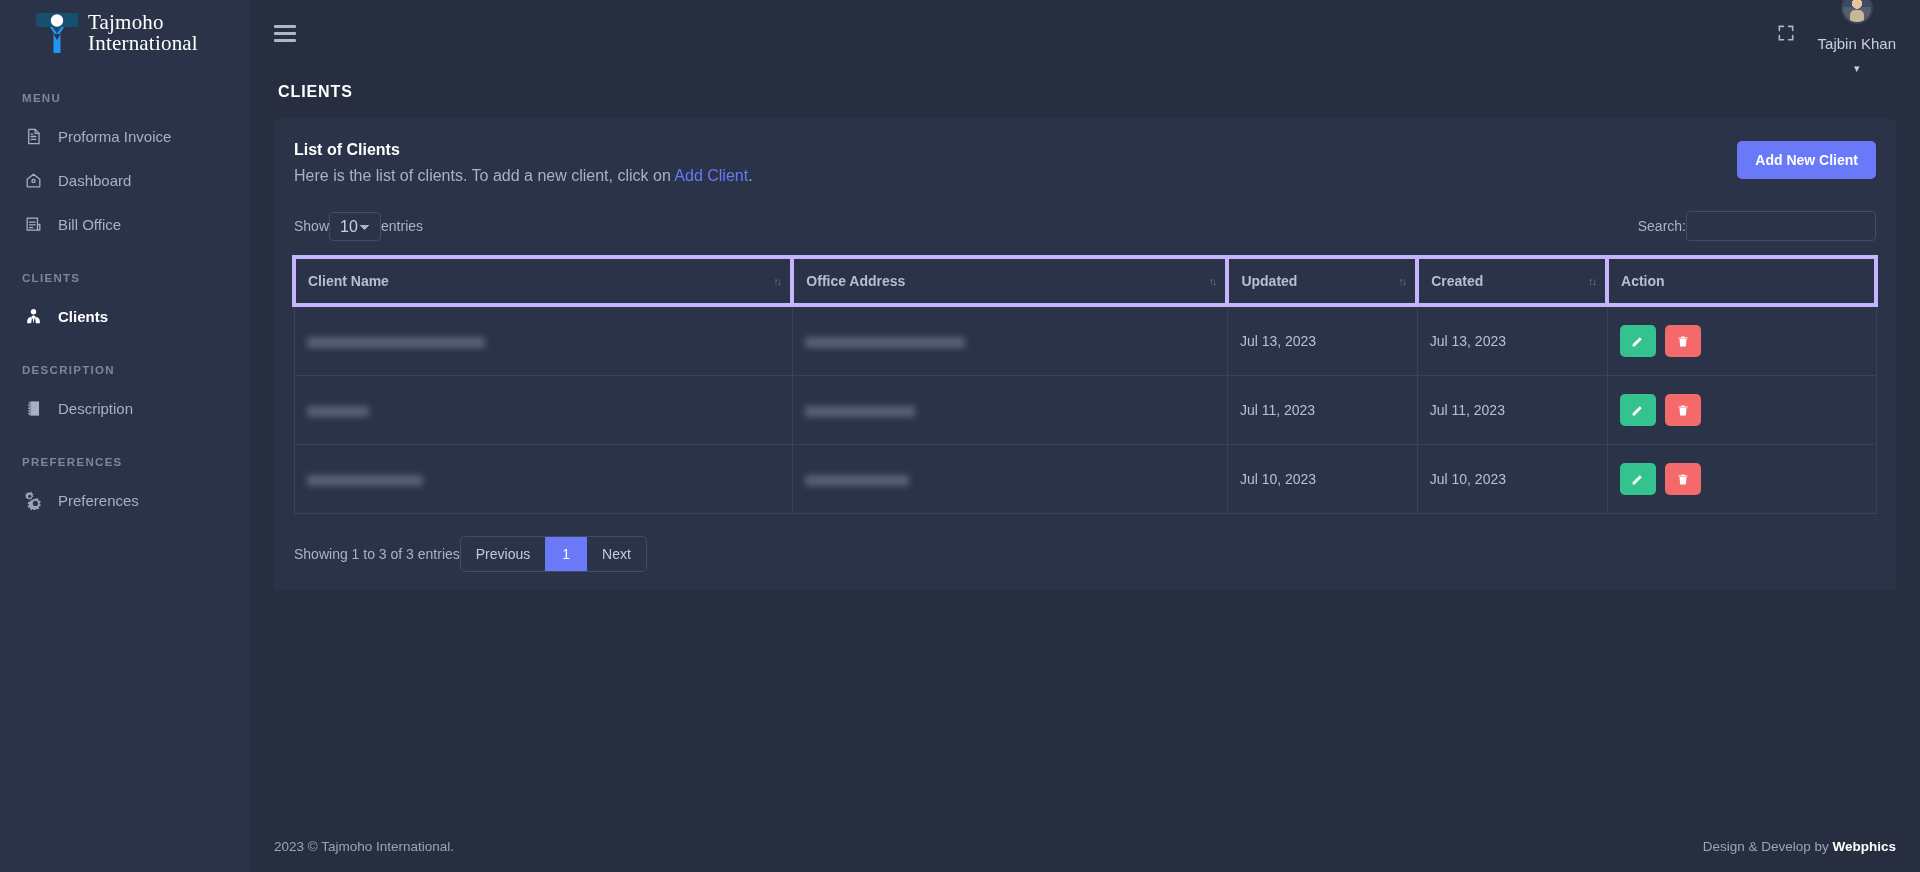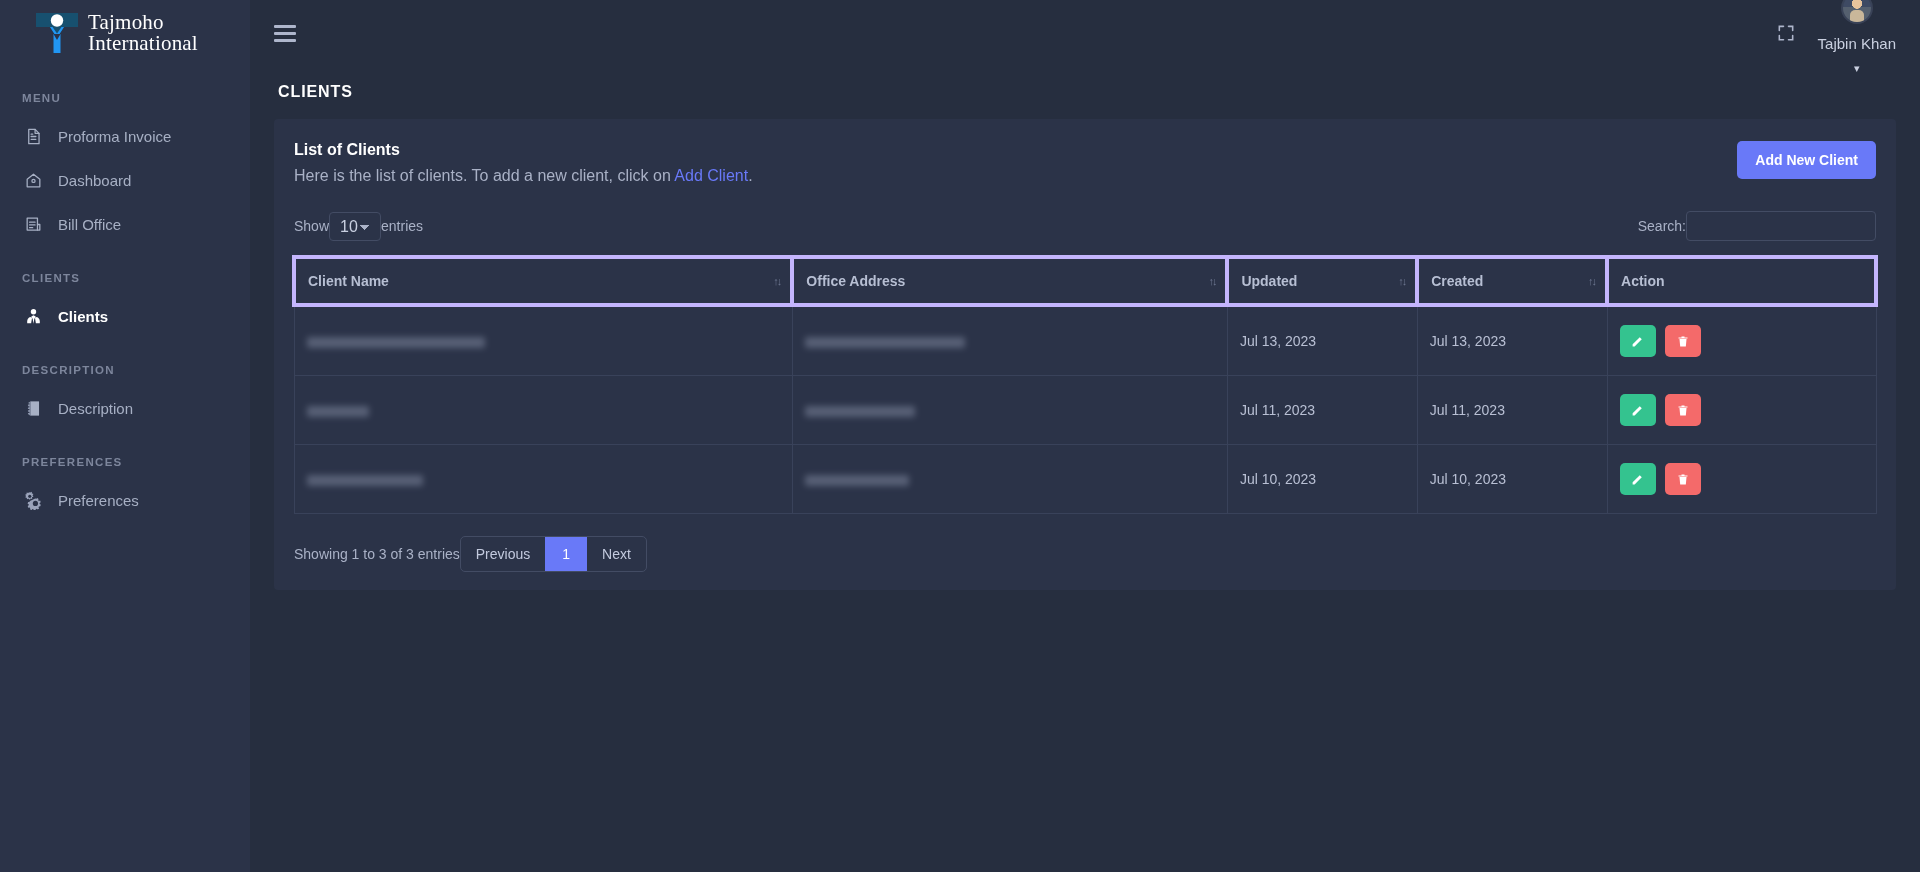--- a/index.html
+++ b/index.html
@@ -461,15 +461,19 @@
           <div class="pager">
             <button>Previous</button>
             <button class="active">1</button>
             <button>Next</button>
           </div>
         </div>
 
       </div>
     </div>
 
+    <div class="footer">
+      <div>2023 © Tajmoho International.</div>
+      <div><span>Design &amp; Develop by </span><b>Webphics</b></div>
+    </div>
 
   </div>
 </div>
 
 </body></html>

